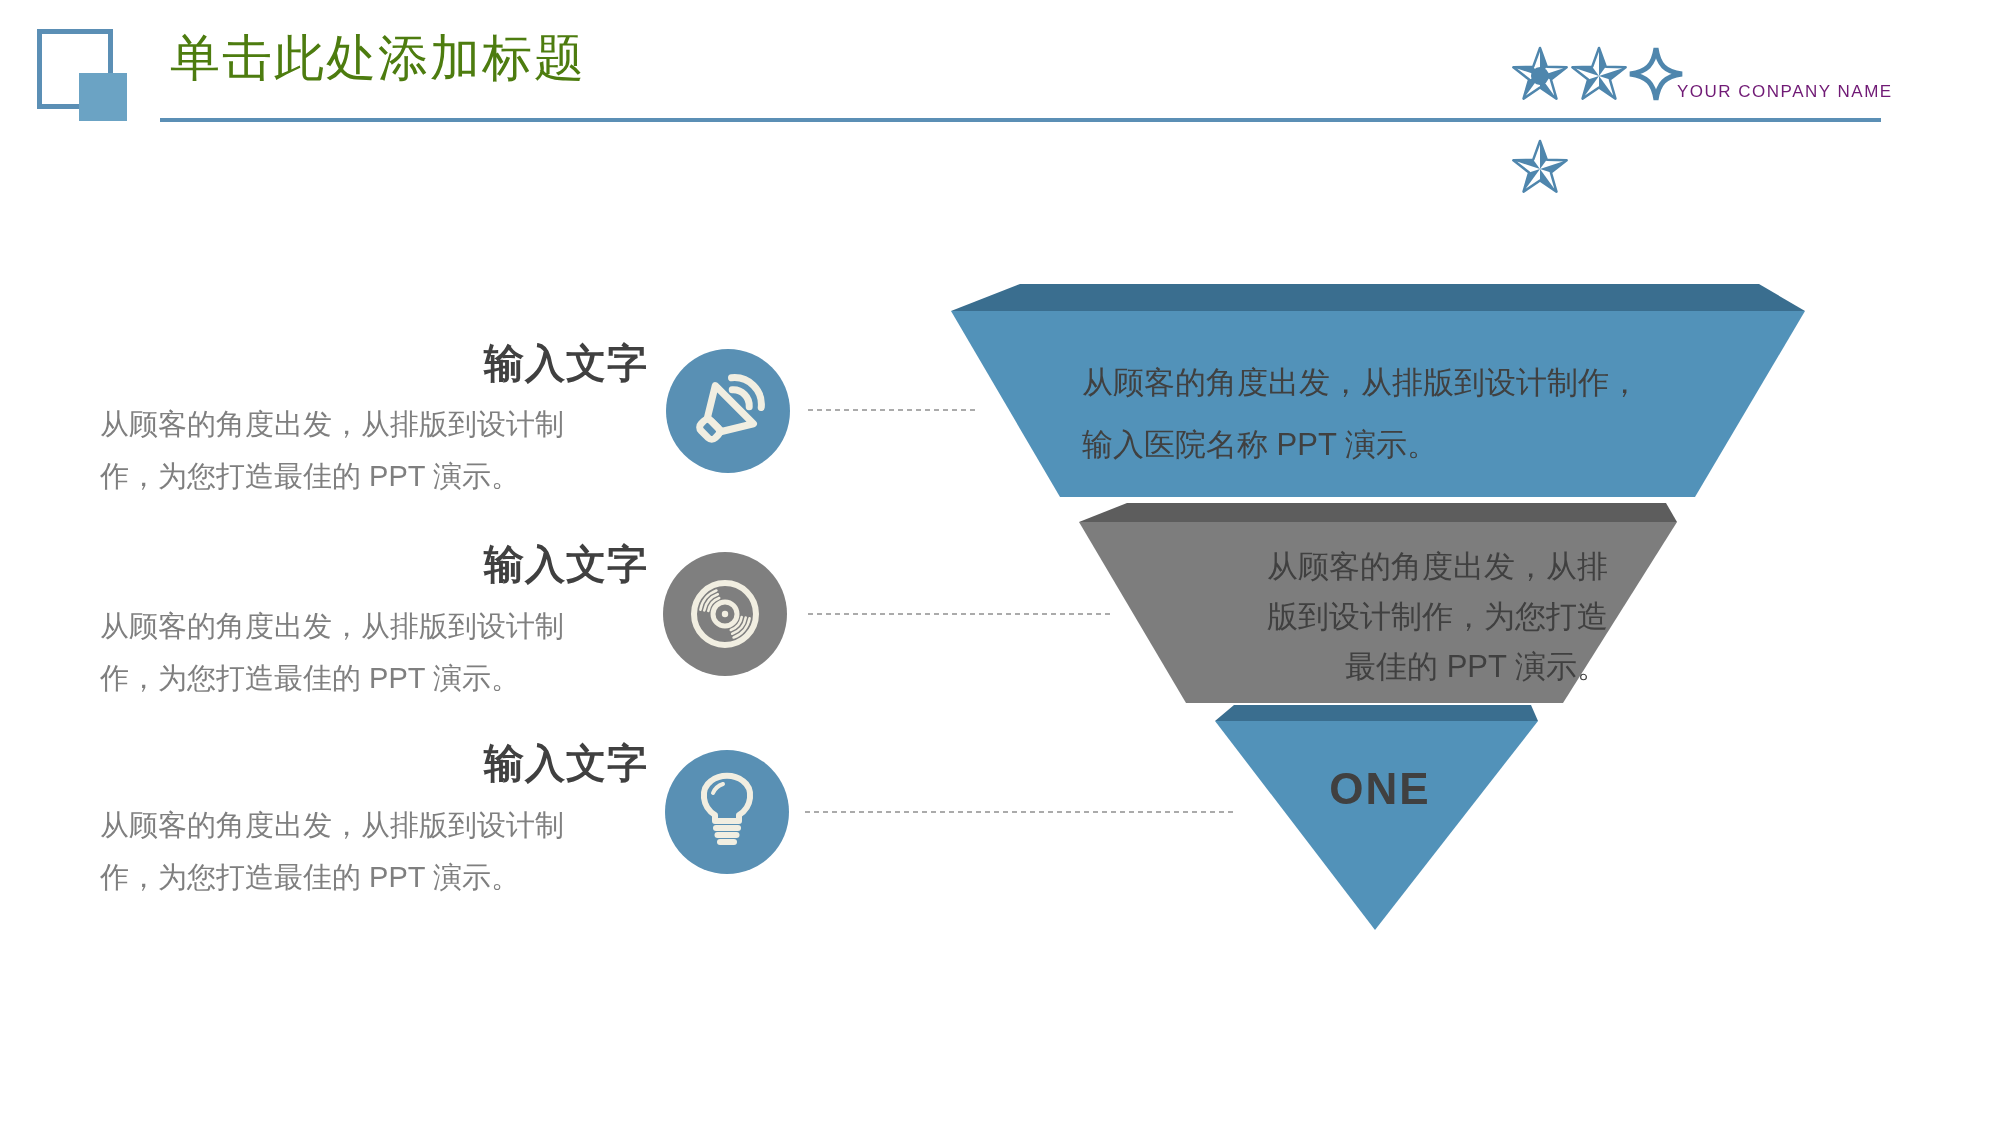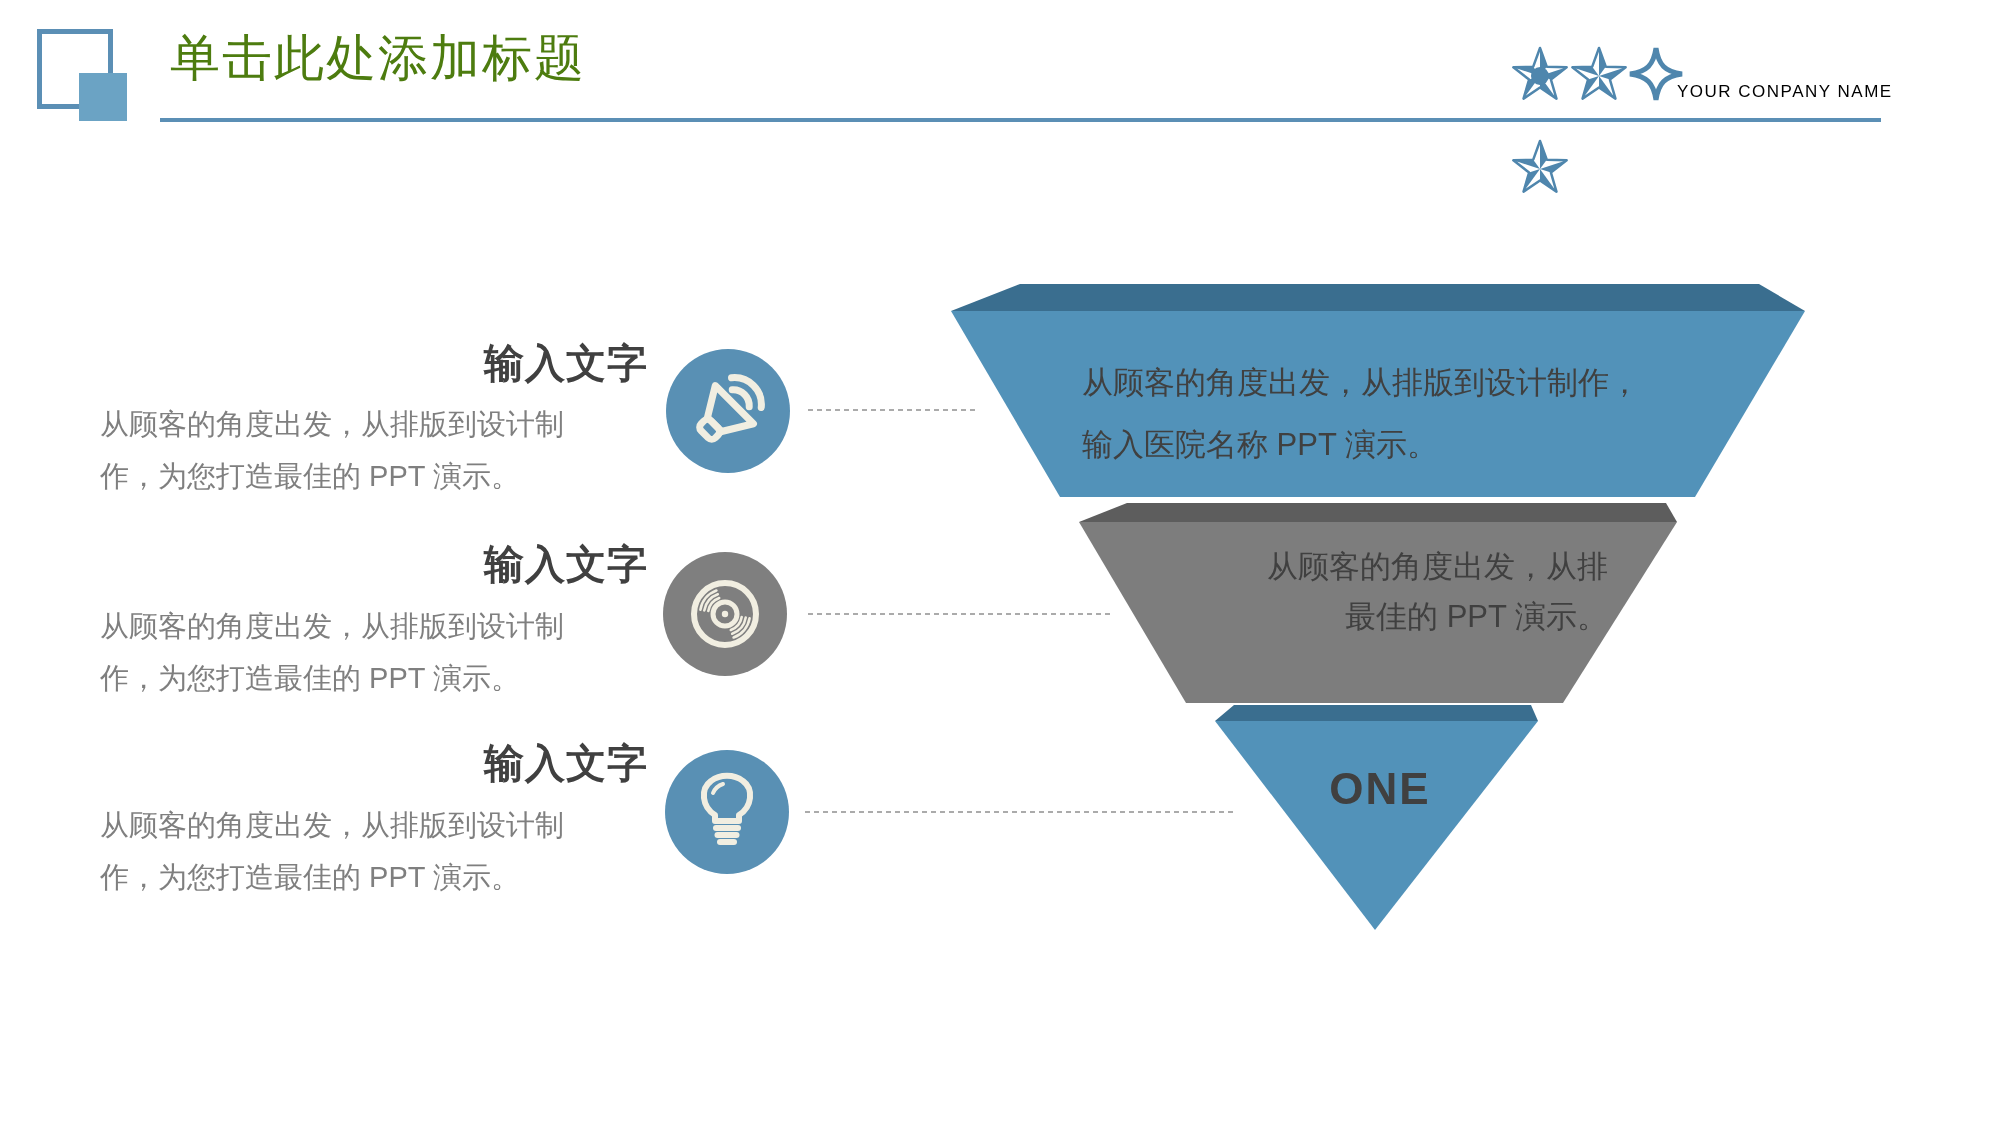--- a/index.html
+++ b/index.html
@@ -8,21 +8,21 @@
 
   
   .deco-outline{position:absolute;left:37px;top:29px;width:66px;height:70px;
                 border:5px solid #5b8fb5;background:transparent;}
   .deco-fill{position:absolute;left:79px;top:73px;width:48px;height:48px;background:#6ba3c4;}
   .title{position:absolute;left:170px;top:30px;font-size:50px;line-height:56px;
          color:#4d7c0f;letter-spacing:2px;font-weight:400;}
   .title-underline{position:absolute;left:160px;top:118px;width:1721px;height:4px;background:#5b8fb5;}
 
   .logo-cn{position:absolute;left:1677px;top:42px;font-size:34px;font-weight:700;color:#595959;letter-spacing:1px;}
-  .logo-en{position:absolute;left:1677px;top:82px;font-size:17px;color:#000000;letter-spacing:1.5px;}
+  .logo-en{position:absolute;left:1677px;top:82px;font-size:17px;color:#701a75;letter-spacing:1.5px;}
   .logo-stars{position:absolute;left:1500px;top:35px;width:200px;height:170px;}
 
   
   .item-heading{position:absolute;left:100px;width:548px;text-align:right;
                 font-size:40px;font-weight:700;color:#404040;line-height:46px;letter-spacing:1px;}
   .item-body{position:absolute;left:100px;width:550px;
              font-size:29px;color:#7f7f7f;line-height:52px;}
   .item-body span{display:block;}
   .h1{top:340px;} .b1{top:398px;}
   .h2{top:541px;} .b2{top:600px;}
@@ -150,17 +150,18 @@
       <path d="M-14,-19 A16,16 0 0 1 -4,-28" stroke-width="4"></path>
     </g>
   </svg>
 
   <div class="funnel-text ft1">
     <span>从顾客的角度出发，从排版到设计制作，</span>
     <span>输入医院名称 PPT 演示。</span>
   </div>
   <div class="funnel-text ft2">
     <span>从顾客的角度出发，从排</span>
+    <span>版到设计制作，为您打造</span>
     <span>最佳的 PPT 演示。</span>
   </div>
   <div class="funnel-text ft3">ONE</div>
 
 </div>
 
 </body></html>

